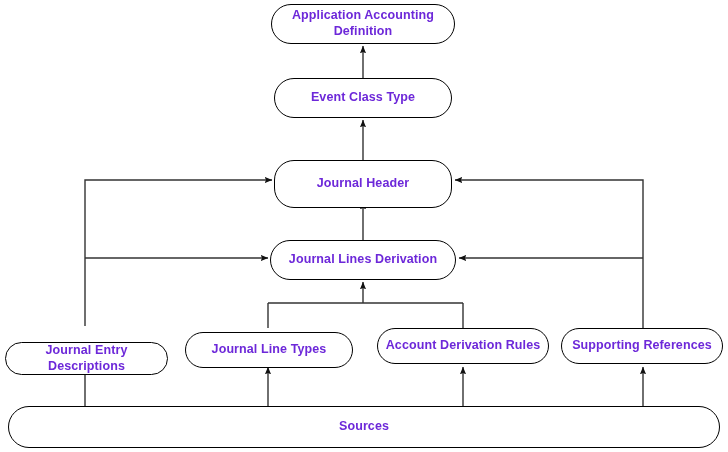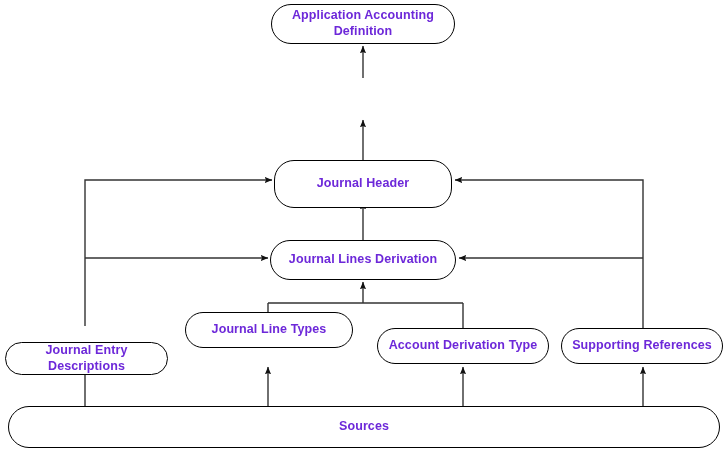--- a/index.html
+++ b/index.html
@@ -97,40 +97,43 @@
 
       <path d="M85,365 L85,368"></path>
     </g>
   </svg>
 
   <div class="node" style="left:271px; top:4px; width:184px; height:40px; border-radius:20px;">
     <span class="lbl">Application Accounting
 Definition</span>
   </div>
 
+  <div class="node" style="left:274px; top:78px; width:178px; height:40px; border-radius:20px;">
+    <span class="lbl">Event Class Type</span>
+  </div>
 
   <div class="node" style="left:274px; top:160px; width:178px; height:48px; border-radius:20px;">
     <span class="lbl">Journal Header</span>
   </div>
 
   <div class="node" style="left:270px; top:240px; width:186px; height:40px; border-radius:20px;">
     <span class="lbl">Journal Lines Derivation</span>
   </div>
 
   <div class="node" style="left:5px; top:326px; width:163px; height:33px; border-radius:20px;margin-top:16px;">
     <span class="lbl">Journal Entry
 Descriptions</span>
   </div>
 
-  <div class="node" style="left:185px; top:312px; width:168px; height:36px; border-radius:18px;">
+  <div class="node" style="left:185px; top:332px; width:168px; height:36px; border-radius:18px;">
     <span class="lbl">Journal Line Types</span>
   </div>
 
   <div class="node" style="left:377px; top:328px; width:172px; height:36px; border-radius:18px;">
-    <span class="lbl">Account Derivation Type</span>
+    <span class="lbl">Account Derivation Rules</span>
   </div>
 
   <div class="node" style="left:8px; top:406px; width:712px; height:42px; border-radius:21px;">
     <span class="lbl">Sources</span>
   </div>
 
   <div class="node" style="left:561px; top:328px; width:162px; height:36px; border-radius:18px;">
     <span class="lbl">Supporting References</span>
   </div>
 

